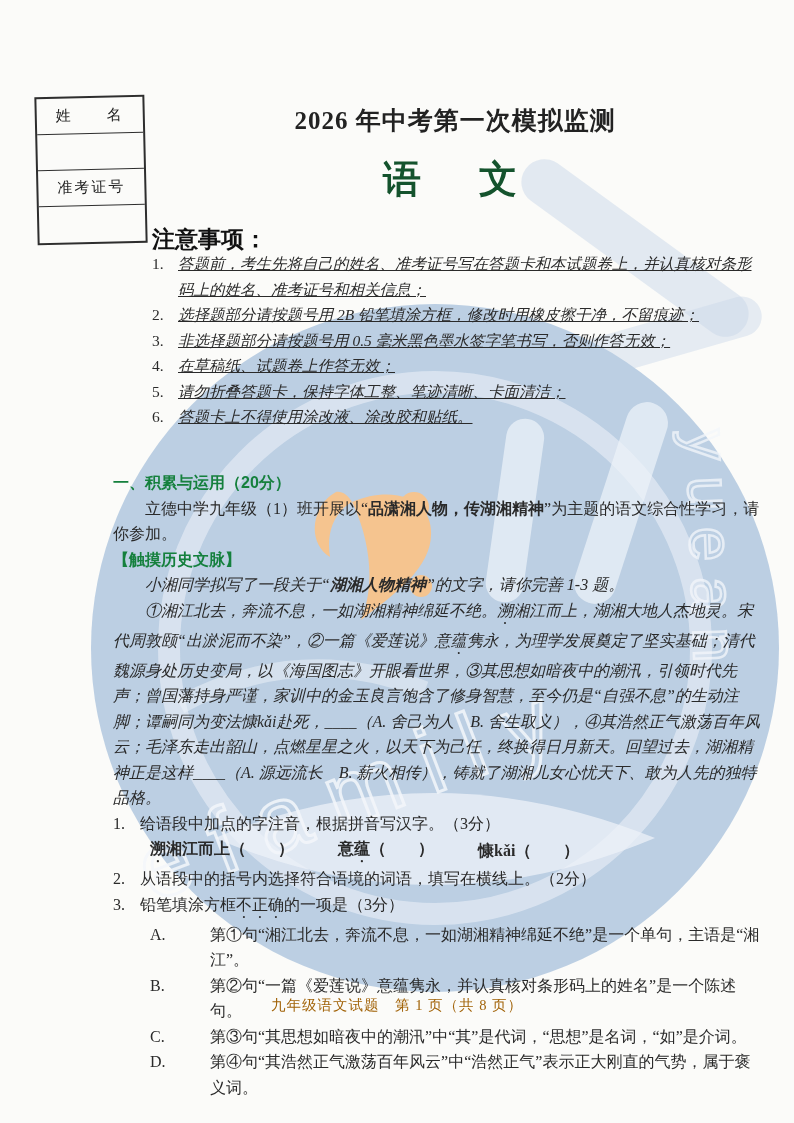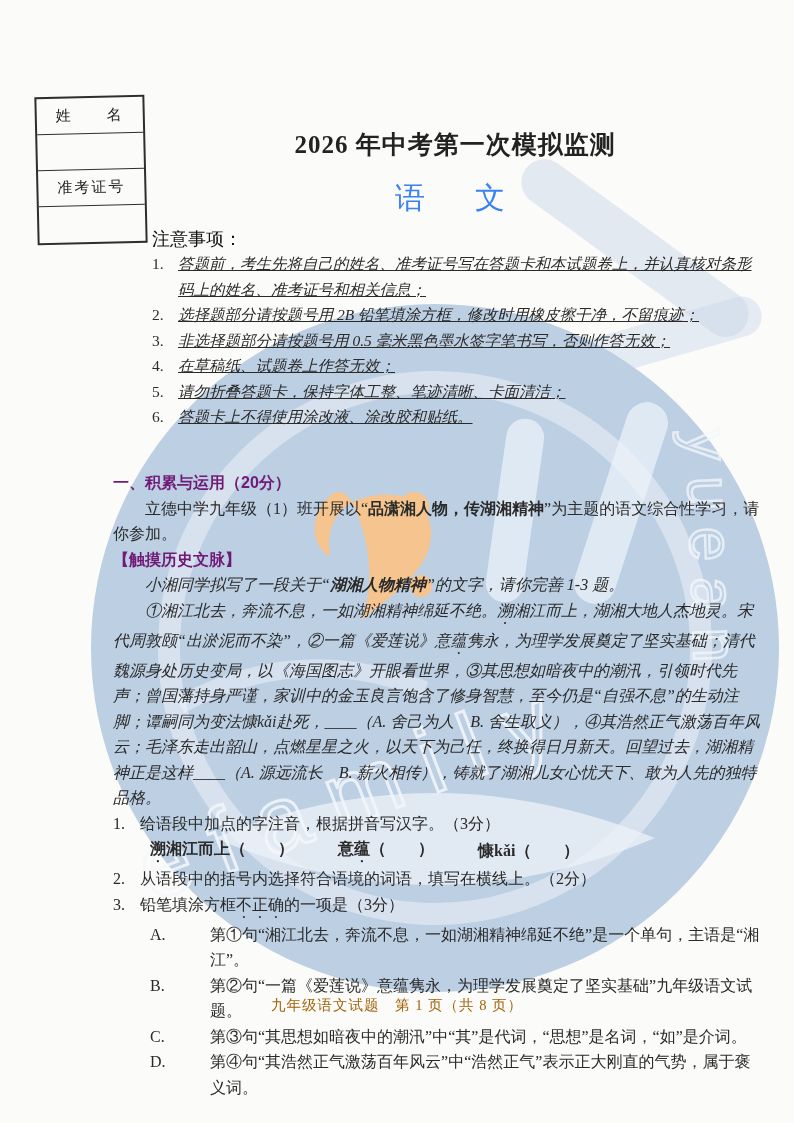--- a/index.html
+++ b/index.html
@@ -19,39 +19,39 @@
   }
   .idbox .cell {
     height:36px; box-sizing:border-box; border-bottom:1.5px solid #2e2e2e;
     display:flex; align-items:center; justify-content:center;
     font-size:15px; letter-spacing:2px; color:#222;
   }
   .idbox .cell:last-child { border-bottom:none; }
 
   
   .head { position:absolute; left:150px; right:34px; top:104px; text-align:center; }
-  .title { font-size:25px; font-weight:700; letter-spacing:1px; color:#222;margin-top:24px; }
-  .subject { margin-top:17px; font-size:30px; font-weight:400; letter-spacing:10px; color:#3b82f6; }
+  .title { font-size:25px; font-weight:700; letter-spacing:1px; color:#222; }
+  .subject { margin-top:17px; font-size:38px; font-weight:700; letter-spacing:10px; color:#14532d; }
 
   
   .notice { position:absolute; left:152px; top:227px; width:612px; }
   .notice-h {
     font-family:"Liberation Sans","DejaVu Sans",sans-serif;
-    font-weight:400; font-size:18px; color:#111; line-height:24px;
+    font-weight:700; font-size:23px; color:#111; line-height:24px;
   }
   .nitem { display:flex; font-size:15.5px; line-height:25.5px; }
   .nitem .no { flex:none; width:26px; }
   .nitem .tx { flex:1;text-decoration:underline; }
   .kai { font-style:italic; }
 
   
   .main { position:absolute; left:113px; top:470px; width:650px; font-size:16px; line-height:25.5px; }
   .sec-h, .bracket-h {
     font-family:"Liberation Sans","DejaVu Sans",sans-serif;
-    font-weight:700; font-size:16px; color:#701a75;
+    font-weight:700; font-size:16px; color:#15803d;
   }
   .para { text-indent:2em; }
   .b { font-weight:700; }
   .em-dot {
     -webkit-text-emphasis:dot; -webkit-text-emphasis-position:under right;
     text-emphasis:dot; text-emphasis-position:under right;
   }
   .q { display:flex; }
   .q .qno { flex:none; width:27px; }
   .q .qtx { flex:1; }
@@ -167,21 +167,21 @@
         <span class="qno">3.</span>
         <span class="qtx"><span>铅笔填涂方框</span><span class="em-dot">不正确</span><span>的一项是（3分）</span></span>
       </div>
 
       <div class="opt">
         <span class="ono">A.</span>
         <span class="otx">第①句“湘江北去，奔流不息，一如湖湘精神绵延不绝”是一个单句，主语是“湘江”。</span>
       </div>
       <div class="opt">
         <span class="ono">B.</span>
-        <span class="otx">第②句“一篇《爱莲说》意蕴隽永，为理学发展奠定了坚实基础”九年级语文试题。</span>
+        <span class="otx">第②句“一篇《爱莲说》意蕴隽永，并认真核对条形码上的姓名”是一个陈述句。</span>
       </div>
       <div class="opt">
         <span class="ono">C.</span>
         <span class="otx">第③句“其思想如暗夜中的潮汛”中“其”是代词，“思想”是名词，“如”是介词。</span>
       </div>
       <div class="opt">
         <span class="ono">D.</span>
         <span class="otx">第④句“其浩然正气激荡百年风云”中“浩然正气”表示正大刚直的气势，属于褒义词。</span>
       </div>
     </div>

